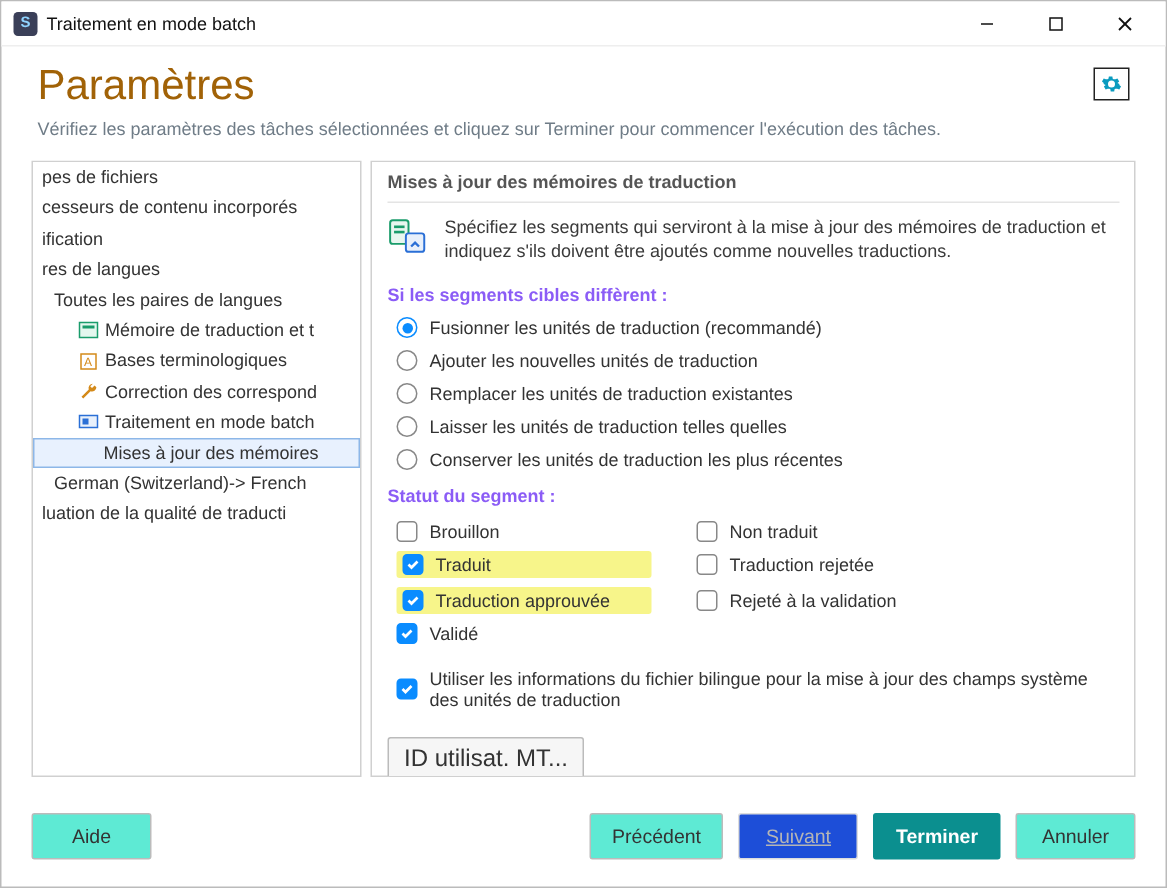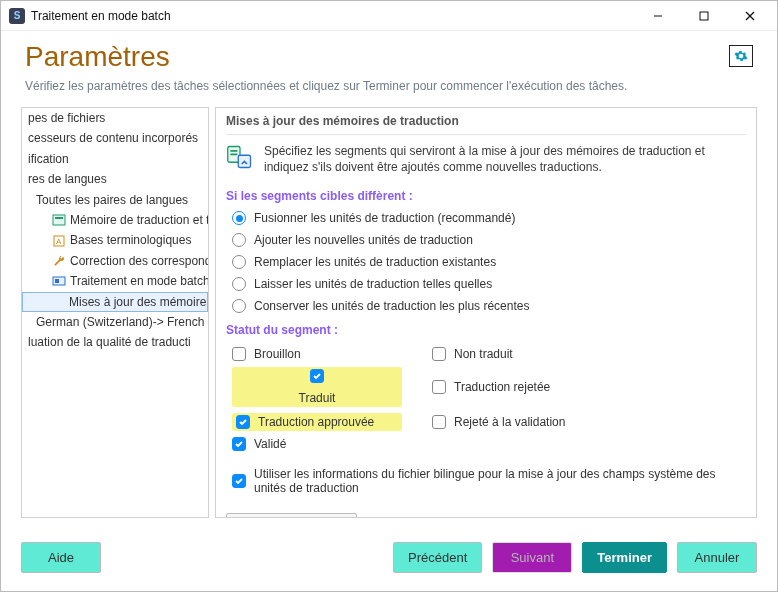--- a/index.html
+++ b/index.html
@@ -9,21 +9,21 @@
   .titlebar .app-icon { width:16px; height:16px; background:#3a3f58; border-radius:3px; display:flex; align-items:center; justify-content:center; color:#8fd3ff; font-size:10px; font-weight:bold; margin-right:6px;}
   .titlebar .title { font-size:12px; color:#111; flex:1;}
   .winbtn { width:46px; height:30px; display:flex; align-items:center; justify-content:center; }
   .winbtn svg { pointer-events:none; }
   .heading-row { padding:10px 24px 6px 24px; display:flex; align-items:flex-start;}
   .heading-row h1 { color:#a16207; font-weight:400; font-size:28px; margin:0; flex:1;}
   .gear-box { width:24px; height:22px; border:1px solid #222; display:flex; align-items:center; justify-content:center; margin-top:4px;}
   .gear-box svg { fill:#0a9bbf; }
   .subtitle { padding:0 24px 14px 24px; color:#6f7c87; font-size:12px;}
   .body-split { flex:1; display:flex; padding:0 20px 10px 20px; gap:6px; overflow:hidden;}
-  .sidebar { width:188px; border:1px solid #d0d0d0; overflow:hidden; font-size:12px; line-height:1.2;}
+  .sidebar { width:220px; border:1px solid #d0d0d0; overflow:hidden; font-size:12px; line-height:1.2;}
   .tree-item { padding:3px 4px 3px 6px; white-space:nowrap; overflow:hidden; text-overflow:clip; display:flex; align-items:center; gap:4px;}
   .tree-item.indent1 { padding-left:14px; }
   .tree-item.indent2 { padding-left:30px; }
   .tree-item.indent3 { padding-left:46px; }
   .tree-item.selected { background:#e8f1fe; border:1px solid #8db7e8; padding-top:2px; padding-bottom:2px;}
   .tree-icon { width:14px; height:14px; display:flex; align-items:center; justify-content:center; flex-shrink:0;}
   .content { flex:1; border:1px solid #d0d0d0; padding:6px 10px 10px 10px; overflow:auto; font-size:12px;}
   .section-title { font-weight:600; font-size:12px; color:#555; padding-bottom:6px; border-bottom:1px solid #e4e4e4; margin-bottom:8px;}
   .intro-row { display:flex; gap:10px; margin-bottom:14px;}
   .intro-icon { width:28px; height:28px; flex-shrink:0;}
@@ -36,21 +36,21 @@
   .check-row { display:flex; align-items:center; gap:8px; margin:4px 0 6px 6px;}
   .checkbox { width:14px; height:14px; border:1.5px solid #888; border-radius:3px; display:flex; align-items:center; justify-content:center; flex-shrink:0;}
   .checkbox.checked { background:#0a8cff; border-color:#0a8cff;}
   .checkbox.checked svg { stroke:#fff; }
   .status-grid { display:grid; grid-template-columns: 170px 200px; gap:2px 30px; margin-left:6px;}
   .full-check { margin-top:14px;}
   .small-btn { margin-top:12px; border:1px solid #bbb; background:#f6f6f6; padding:5px 10px; font-size:16px; border-radius:2px; display:inline-block;}
   .footer { padding:14px 20px 18px 20px; display:flex; align-items:center; gap:10px;}
   .footer .spacer { flex:1;}
   .btn { min-width:80px; padding:7px 14px; font-size:13px; border:1px solid #bbb; background:#5eead4; border-radius:2px; text-align:center;}
-  .btn.disabled { color:#b5b5b5; border-color:#ddd; background:#a21caf;}
+  .btn.disabled { color:#b5b5b5; border-color:#ddd; background:#1d4ed8;text-decoration:underline;}
   .btn.primary { background:#0b8f8f; border-color:#0b8f8f; color:#fff; font-weight:600;}
 </style>
 </head>
 <body>
 
 <div class="window">
 
   <div class="titlebar">
     <div class="app-icon">S</div>
     <div class="title">Traitement en mode batch</div>
@@ -187,21 +187,21 @@
       <div class="group-label" style="margin-top:10px">Statut du segment :</div>
       <div class="status-grid" id="status-grid">
           <div class="check-row" style="margin: 2px 0px;">
             <div class="checkbox"></div>
             <span>Brouillon</span>
           </div>
           <div class="check-row" style="margin: 2px 0px;">
             <div class="checkbox"></div>
             <span>Non traduit</span>
           </div>
-          <div class="check-row" style="margin: 2px 0px; background: rgb(247, 245, 138); padding: 2px 4px; border-radius: 2px; flex-direction: column;">
+          <div class="check-row" style="margin: 2px 0px; background: rgb(247, 245, 138); padding: 2px 4px; border-radius: 2px;">
             <div class="checkbox checked">
               <svg width="10" height="10" viewBox="0 0 10 10">
                 <polyline points="2,5 4,7 8,3" fill="none" stroke-width="1.8"></polyline>
               </svg>
             </div>
             <span>Traduit</span>
           </div>
           <div class="check-row" style="margin: 2px 0px;">
             <div class="checkbox"></div>
             <span>Traduction rejetée</span>

